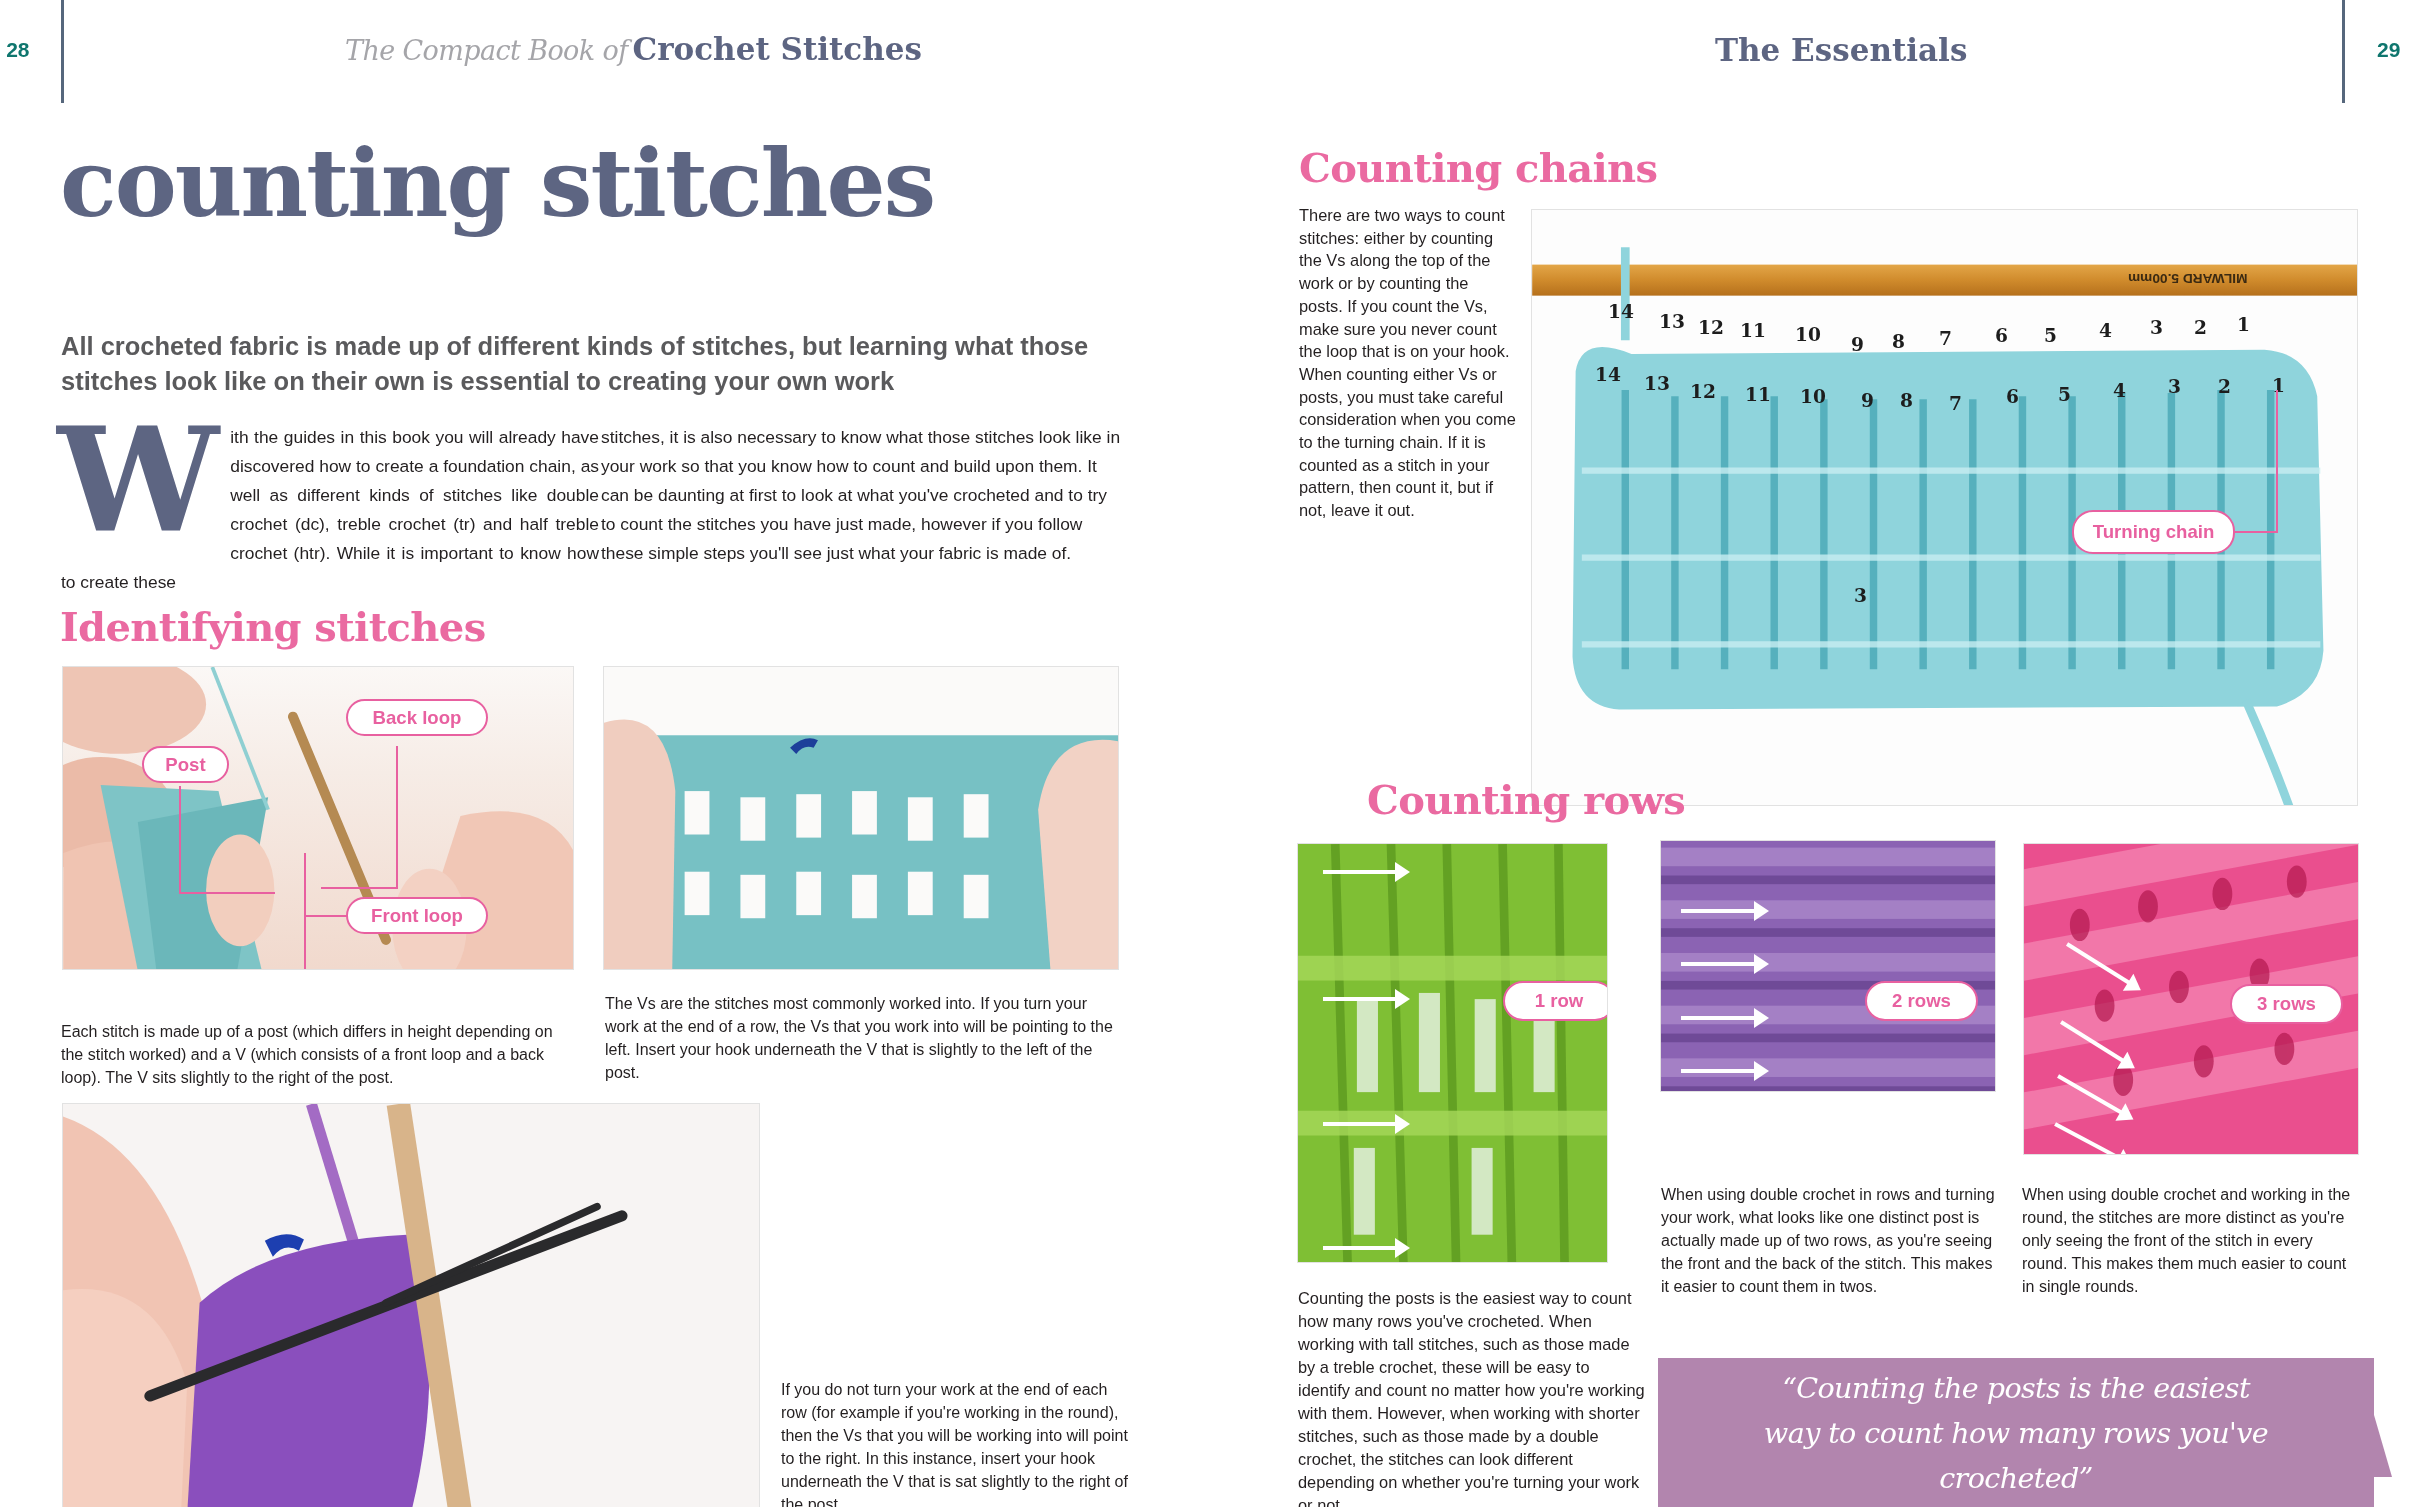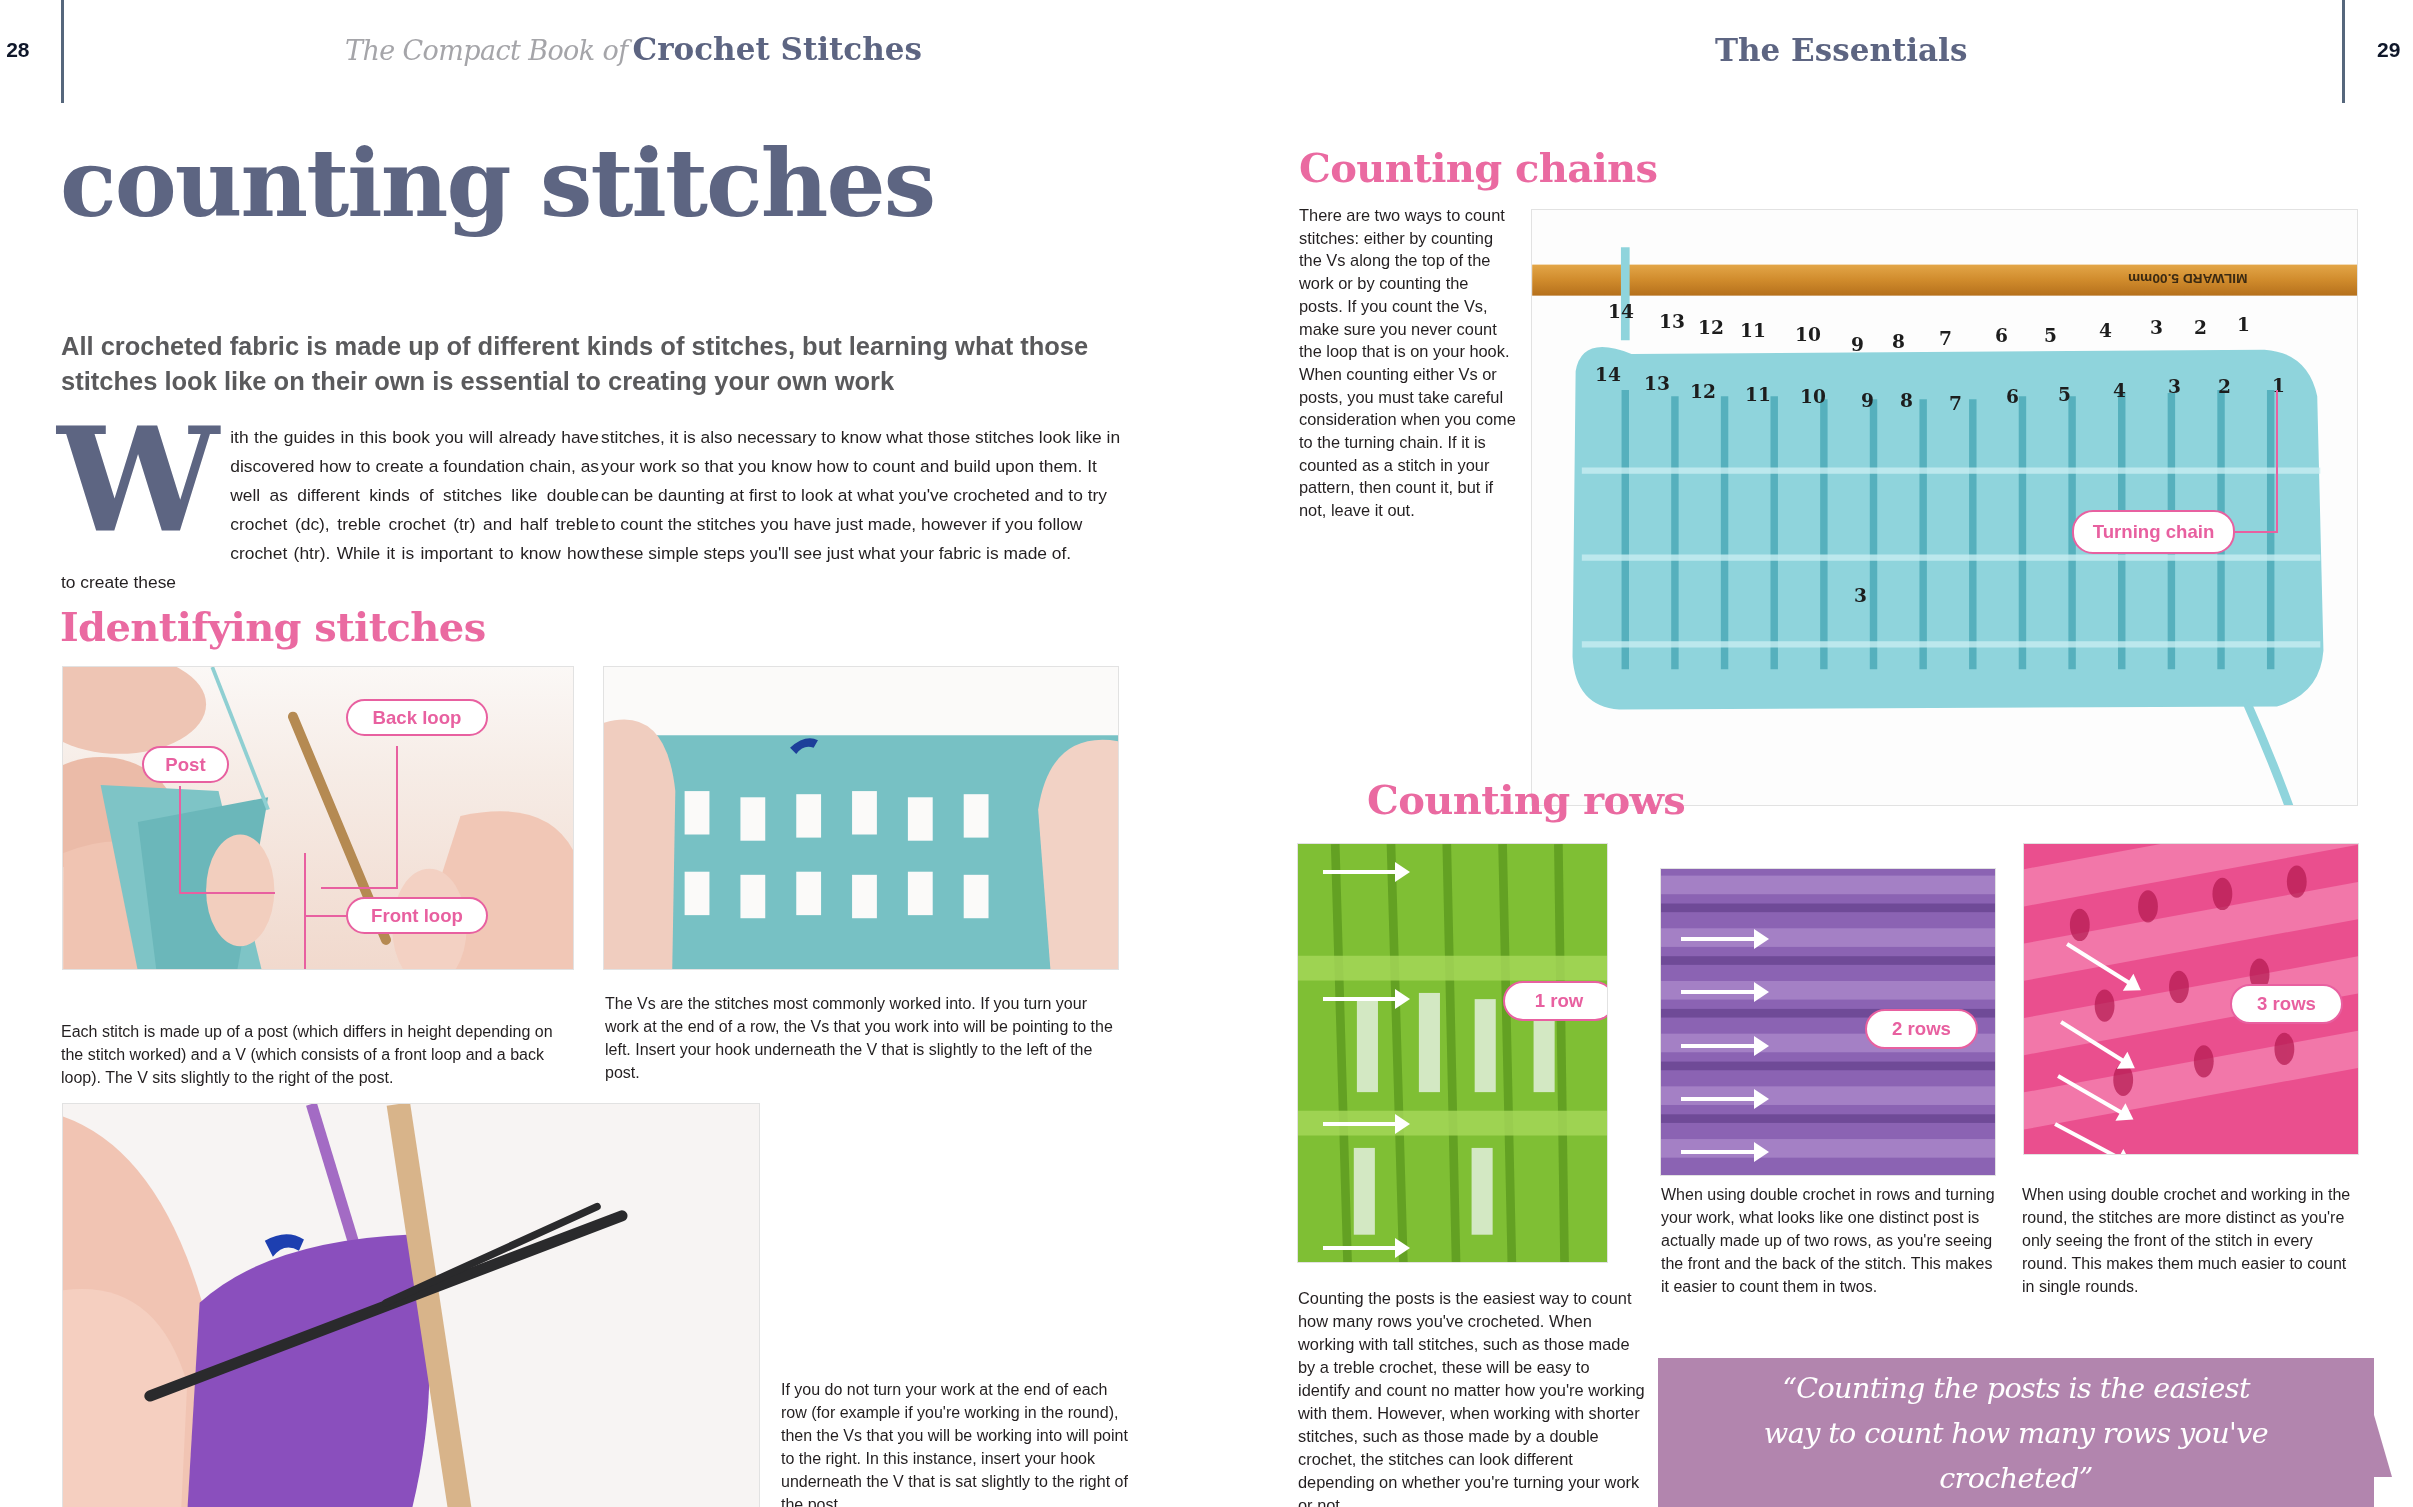--- a/index.html
+++ b/index.html
@@ -1,21 +1,21 @@
 <!DOCTYPE html>
 <html style="font-size:10px"><head>
 <meta charset="utf-8">
 <style>
   * { box-sizing: border-box; margin: 0; padding: 0; }
   html, body { width: 2413px; height: 1508px; background: #ffffff; overflow: hidden; }
   body { position: relative; font-family: "Liberation Sans", sans-serif; color: #231f20; }
   .abs { position: absolute; }
 
   
-  .page-num { font-family: "Liberation Sans", sans-serif; font-weight: bold; font-size: 21px; color: #0f172a; }
+  .page-num { font-family: "Liberation Sans", sans-serif; font-weight: bold; font-size: 21px; color: #0f766e; }
   .vrule { width: 3.1px; background: #56677c; }
   .running-head { font-family: "DejaVu Serif", serif; font-size: 31px; color: #5d6582; white-space: nowrap; }
   .running-head .script { font-family: "DejaVu Serif", serif; font-style: italic; font-weight: normal; color: #a5a5a9; font-size: 27px; letter-spacing: -0.6px; margin-right: 5px; }
   .running-head .strong { font-weight: bold; }
 
   
   .main-title { font-family: "DejaVu Serif", serif; font-weight: bold; color: #5d6582; font-size: 93px; line-height: 92px; letter-spacing: -1.9px; }
   .subtitle { font-family: "Liberation Sans", sans-serif; font-weight: bold; color: #5a5a5c; font-size: 25.5px; line-height: 35px; }
 
   .body-text { font-family: "Liberation Sans", sans-serif; font-size: 17.4px; line-height: 29px; color: #231f20; }
@@ -233,21 +233,21 @@
         <rect x="280" y="490" width="34" height="140"></rect>
     </g>
   </svg>
   <div class="arrow" style="left:25px; top:26px; width:73px;"></div>
   <div class="arrow" style="left:25px; top:153px; width:73px;"></div>
   <div class="arrow" style="left:25px; top:278px; width:73px;"></div>
   <div class="arrow" style="left:25px; top:402px; width:73px;"></div>
   <div class="label-pill" style="left:205px; top:137px; width:112px; height:40px;">1 row</div>
 </div>
 
-<div class="abs photo" style="left:1660px; top:868px; width:336px; height:308px; background:#8b63b3;">
+<div class="abs photo" style="left:1660px; top:840px; width:336px; height:252px; background:#8b63b3;">
   <svg width="336" height="312" viewBox="0 0 542 502" style="position:absolute;left:0;top:0;">
     <g fill="#a784c8" opacity="0.9">
       <rect x="0" y="10" width="542" height="30"></rect>
         <rect x="0" y="95" width="542" height="30"></rect>
         <rect x="0" y="180" width="542" height="30"></rect>
       <rect x="0" y="265" width="542" height="30"></rect>
         <rect x="0" y="350" width="542" height="30"></rect>
         <rect x="0" y="435" width="542" height="30"></rect>
     </g>
     <g fill="#5d3b86" opacity="0.6">

